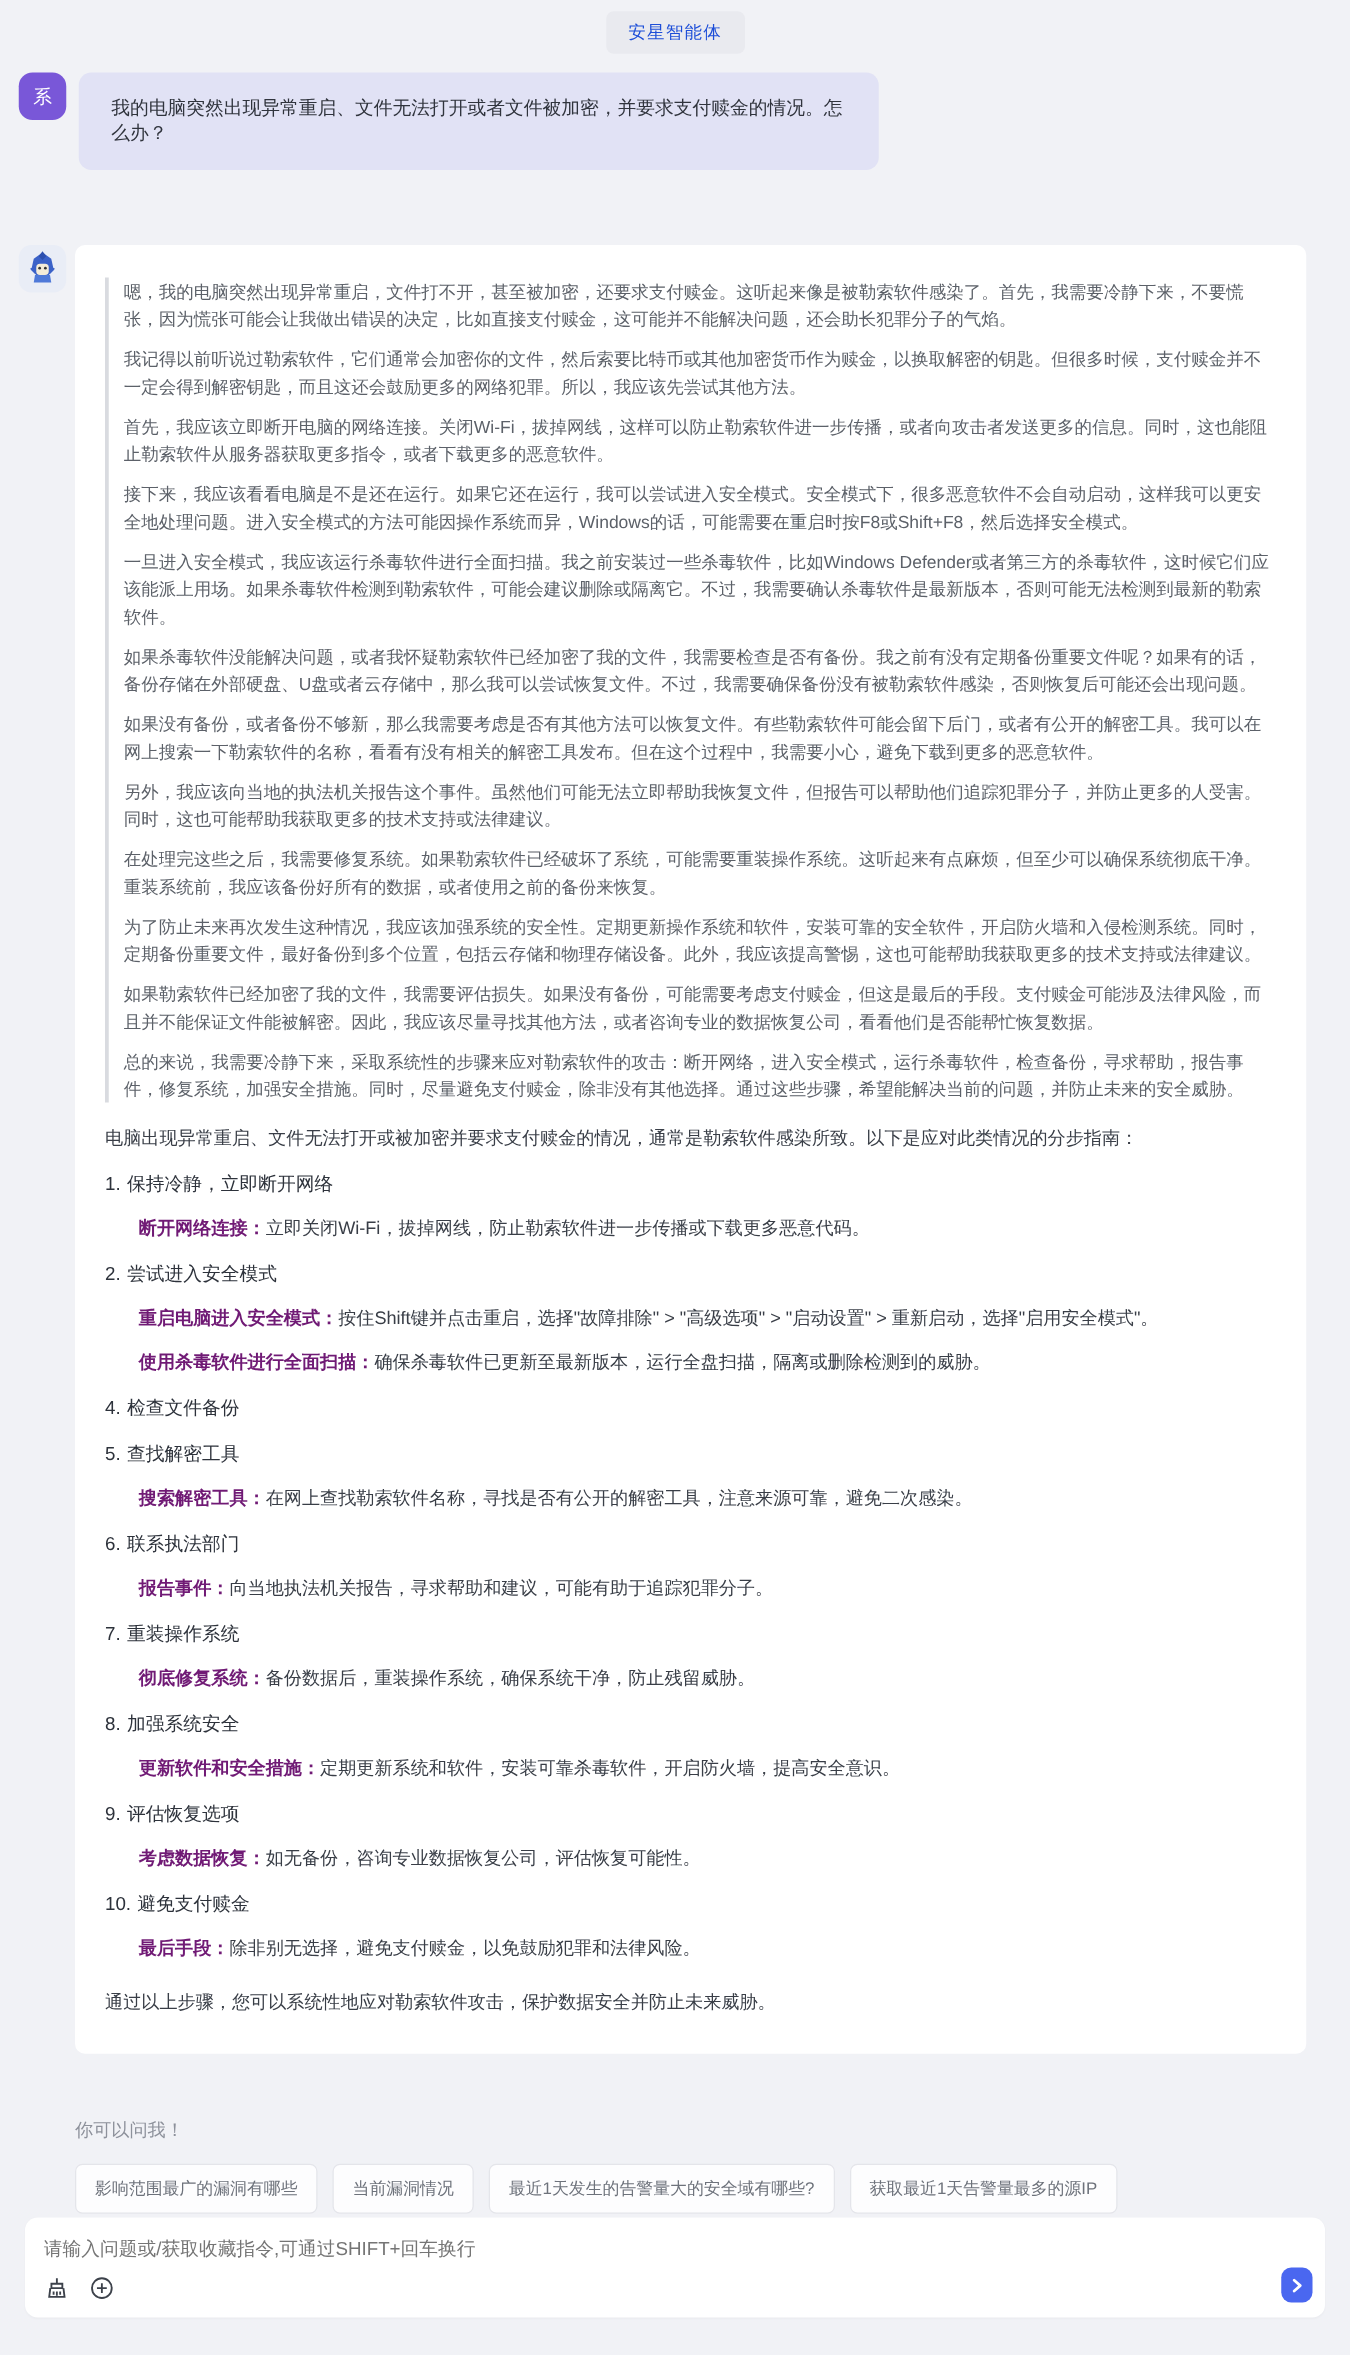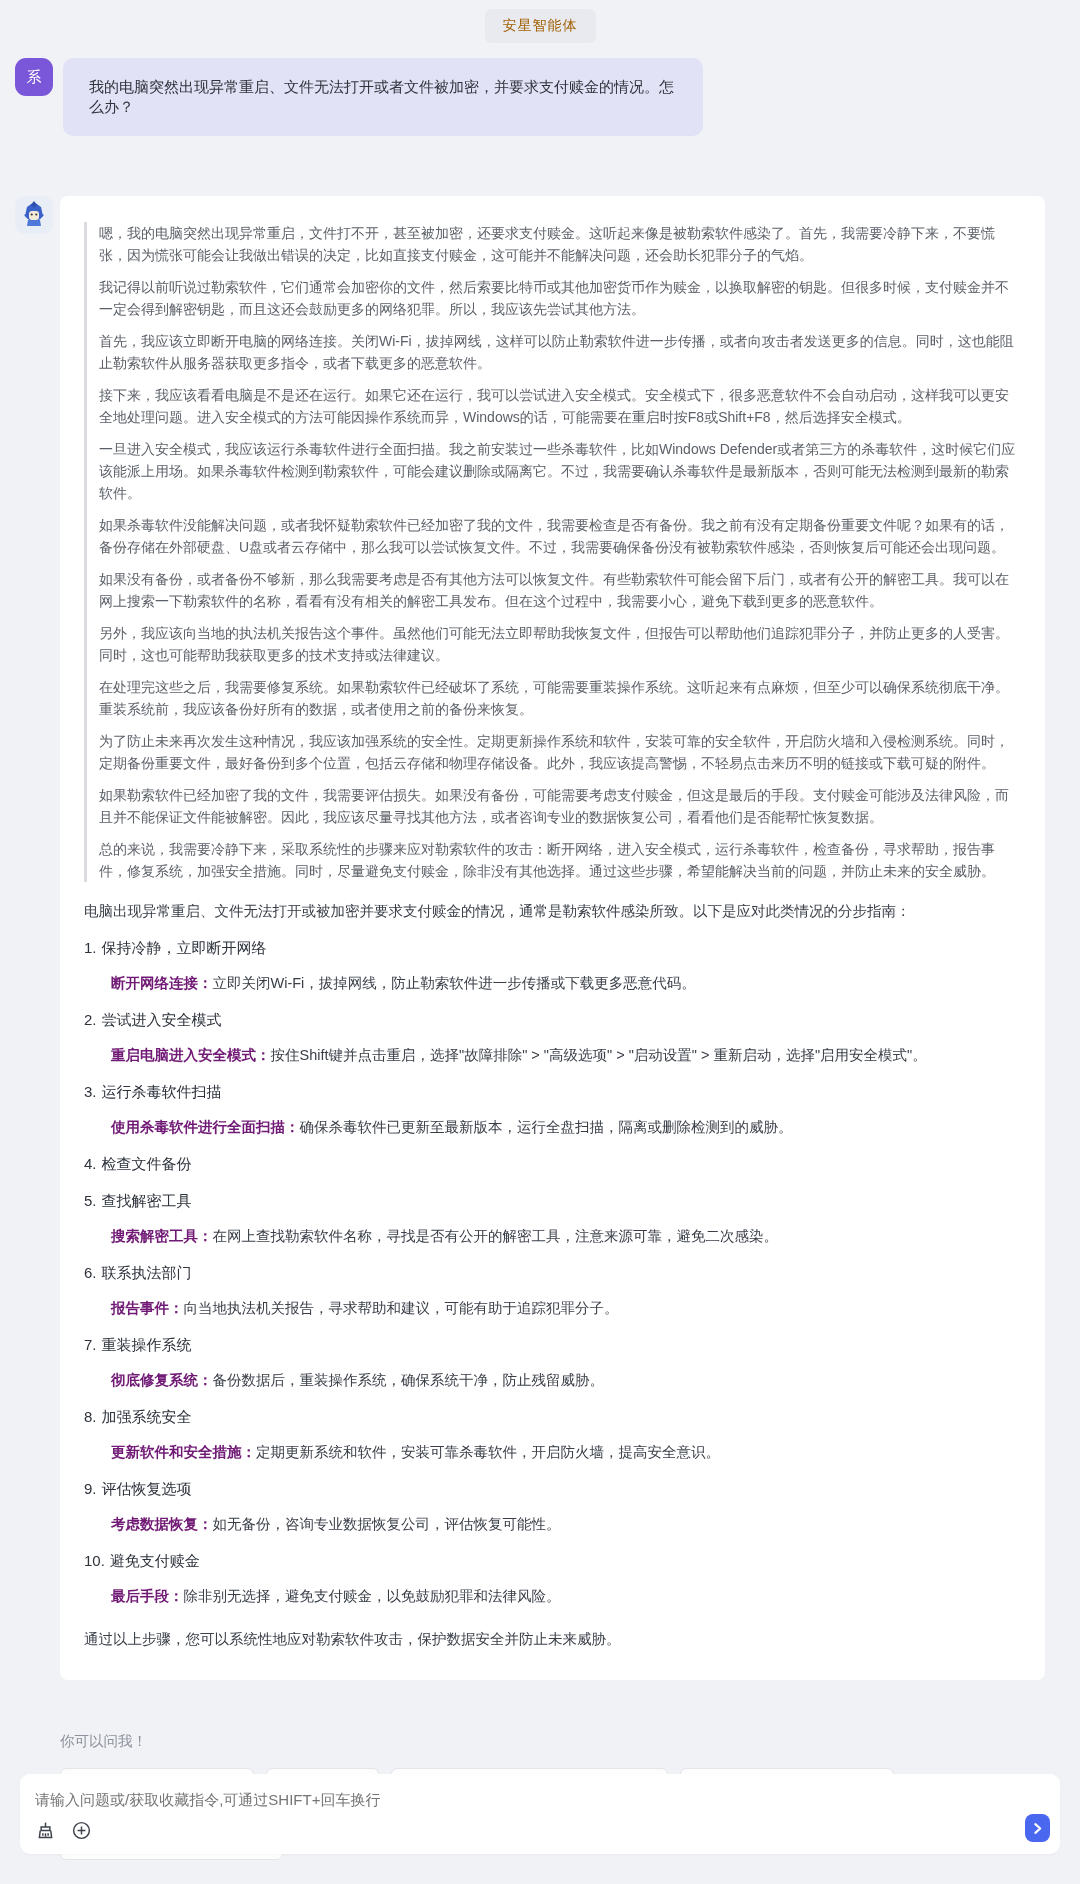--- a/index.html
+++ b/index.html
@@ -7,21 +7,21 @@
   body {
     min-height:1884px;
     background:#f1f2f6;
     font-family:"Liberation Sans", sans-serif;
     color:#363b44;
     position:relative;
   }
   
   .topbar { display:flex; justify-content:center; padding-top:9px; }
   .badge {
-    background:#e9eaef; color:#a16207; font-size:14px;
+    background:#e9eaef; color:#1d4ed8; font-size:14px;
     padding:8px 18px; border-radius:6px; letter-spacing:1px;
   }
   
   .user-row { display:flex; align-items:flex-start; margin:15px 20px 0 15px; }
   .user-avatar {
     width:38px; height:38px; border-radius:11px; background:#7957d8;
     color:#fff; font-size:15px; display:flex; align-items:center; justify-content:center;
     flex:0 0 auto;
   }
   .user-bubble {
@@ -109,35 +109,34 @@
     <div class="thinking">
       <p>嗯，我的电脑突然出现异常重启，文件打不开，甚至被加密，还要求支付赎金。这听起来像是被勒索软件感染了。首先，我需要冷静下来，不要慌张，因为慌张可能会让我做出错误的决定，比如直接支付赎金，这可能并不能解决问题，还会助长犯罪分子的气焰。</p>
       <p>我记得以前听说过勒索软件，它们通常会加密你的文件，然后索要比特币或其他加密货币作为赎金，以换取解密的钥匙。但很多时候，支付赎金并不一定会得到解密钥匙，而且这还会鼓励更多的网络犯罪。所以，我应该先尝试其他方法。</p>
       <p>首先，我应该立即断开电脑的网络连接。关闭Wi-Fi，拔掉网线，这样可以防止勒索软件进一步传播，或者向攻击者发送更多的信息。同时，这也能阻止勒索软件从服务器获取更多指令，或者下载更多的恶意软件。</p>
       <p>接下来，我应该看看电脑是不是还在运行。如果它还在运行，我可以尝试进入安全模式。安全模式下，很多恶意软件不会自动启动，这样我可以更安全地处理问题。进入安全模式的方法可能因操作系统而异，Windows的话，可能需要在重启时按F8或Shift+F8，然后选择安全模式。</p>
       <p>一旦进入安全模式，我应该运行杀毒软件进行全面扫描。我之前安装过一些杀毒软件，比如Windows Defender或者第三方的杀毒软件，这时候它们应该能派上用场。如果杀毒软件检测到勒索软件，可能会建议删除或隔离它。不过，我需要确认杀毒软件是最新版本，否则可能无法检测到最新的勒索软件。</p>
       <p>如果杀毒软件没能解决问题，或者我怀疑勒索软件已经加密了我的文件，我需要检查是否有备份。我之前有没有定期备份重要文件呢？如果有的话，备份存储在外部硬盘、U盘或者云存储中，那么我可以尝试恢复文件。不过，我需要确保备份没有被勒索软件感染，否则恢复后可能还会出现问题。</p>
       <p>如果没有备份，或者备份不够新，那么我需要考虑是否有其他方法可以恢复文件。有些勒索软件可能会留下后门，或者有公开的解密工具。我可以在网上搜索一下勒索软件的名称，看看有没有相关的解密工具发布。但在这个过程中，我需要小心，避免下载到更多的恶意软件。</p>
       <p>另外，我应该向当地的执法机关报告这个事件。虽然他们可能无法立即帮助我恢复文件，但报告可以帮助他们追踪犯罪分子，并防止更多的人受害。同时，这也可能帮助我获取更多的技术支持或法律建议。</p>
       <p>在处理完这些之后，我需要修复系统。如果勒索软件已经破坏了系统，可能需要重装操作系统。这听起来有点麻烦，但至少可以确保系统彻底干净。重装系统前，我应该备份好所有的数据，或者使用之前的备份来恢复。</p>
-      <p>为了防止未来再次发生这种情况，我应该加强系统的安全性。定期更新操作系统和软件，安装可靠的安全软件，开启防火墙和入侵检测系统。同时，定期备份重要文件，最好备份到多个位置，包括云存储和物理存储设备。此外，我应该提高警惕，不轻易点击来历不明的链接或下载可疑的附件。</p>
+      <p>为了防止未来再次发生这种情况，我应该加强系统的安全性。定期更新操作系统和软件，安装可靠的安全软件，开启防火墙和入侵检测系统。同时，定期备份重要文件，最好备份到多个位置，包括云存储和物理存储设备。此外，我应该提高警惕，这也可能帮助我获取更多的技术支持或法律建议。</p>
       <p>如果勒索软件已经加密了我的文件，我需要评估损失。如果没有备份，可能需要考虑支付赎金，但这是最后的手段。支付赎金可能涉及法律风险，而且并不能保证文件能被解密。因此，我应该尽量寻找其他方法，或者咨询专业的数据恢复公司，看看他们是否能帮忙恢复数据。</p>
       <p>总的来说，我需要冷静下来，采取系统性的步骤来应对勒索软件的攻击：断开网络，进入安全模式，运行杀毒软件，检查备份，寻求帮助，报告事件，修复系统，加强安全措施。同时，尽量避免支付赎金，除非没有其他选择。通过这些步骤，希望能解决当前的问题，并防止未来的安全威胁。</p>
     </div>
 
     <div class="answer">
       <div class="intro">电脑出现异常重启、文件无法打开或被加密并要求支付赎金的情况，通常是勒索软件感染所致。以下是应对此类情况的分步指南：</div>
 
       <div class="step-h"><span class="num">1.</span><span>保持冷静，立即断开网络</span></div>
       <div class="step-b"><b>断开网络连接：</b><span>立即关闭Wi-Fi，拔掉网线，防止勒索软件进一步传播或下载更多恶意代码。</span></div>
 
       <div class="step-h"><span class="num">2.</span><span>尝试进入安全模式</span></div>
       <div class="step-b"><b>重启电脑进入安全模式：</b><span>按住Shift键并点击重启，选择"故障排除" &gt; "高级选项" &gt; "启动设置" &gt; 重新启动，选择"启用安全模式"。</span></div>
 
-      <div class="step-h"><span class="num">3.</span><span>运行杀毒软件扫描</span></div>
       <div class="step-b"><b>使用杀毒软件进行全面扫描：</b><span>确保杀毒软件已更新至最新版本，运行全盘扫描，隔离或删除检测到的威胁。</span></div>
 
       <div class="step-h"><span class="num">4.</span><span>检查文件备份</span></div>
 
       <div class="step-h"><span class="num">5.</span><span>查找解密工具</span></div>
       <div class="step-b"><b>搜索解密工具：</b><span>在网上查找勒索软件名称，寻找是否有公开的解密工具，注意来源可靠，避免二次感染。</span></div>
 
       <div class="step-h"><span class="num">6.</span><span>联系执法部门</span></div>
       <div class="step-b"><b>报告事件：</b><span>向当地执法机关报告，寻求帮助和建议，可能有助于追踪犯罪分子。</span></div>
 

